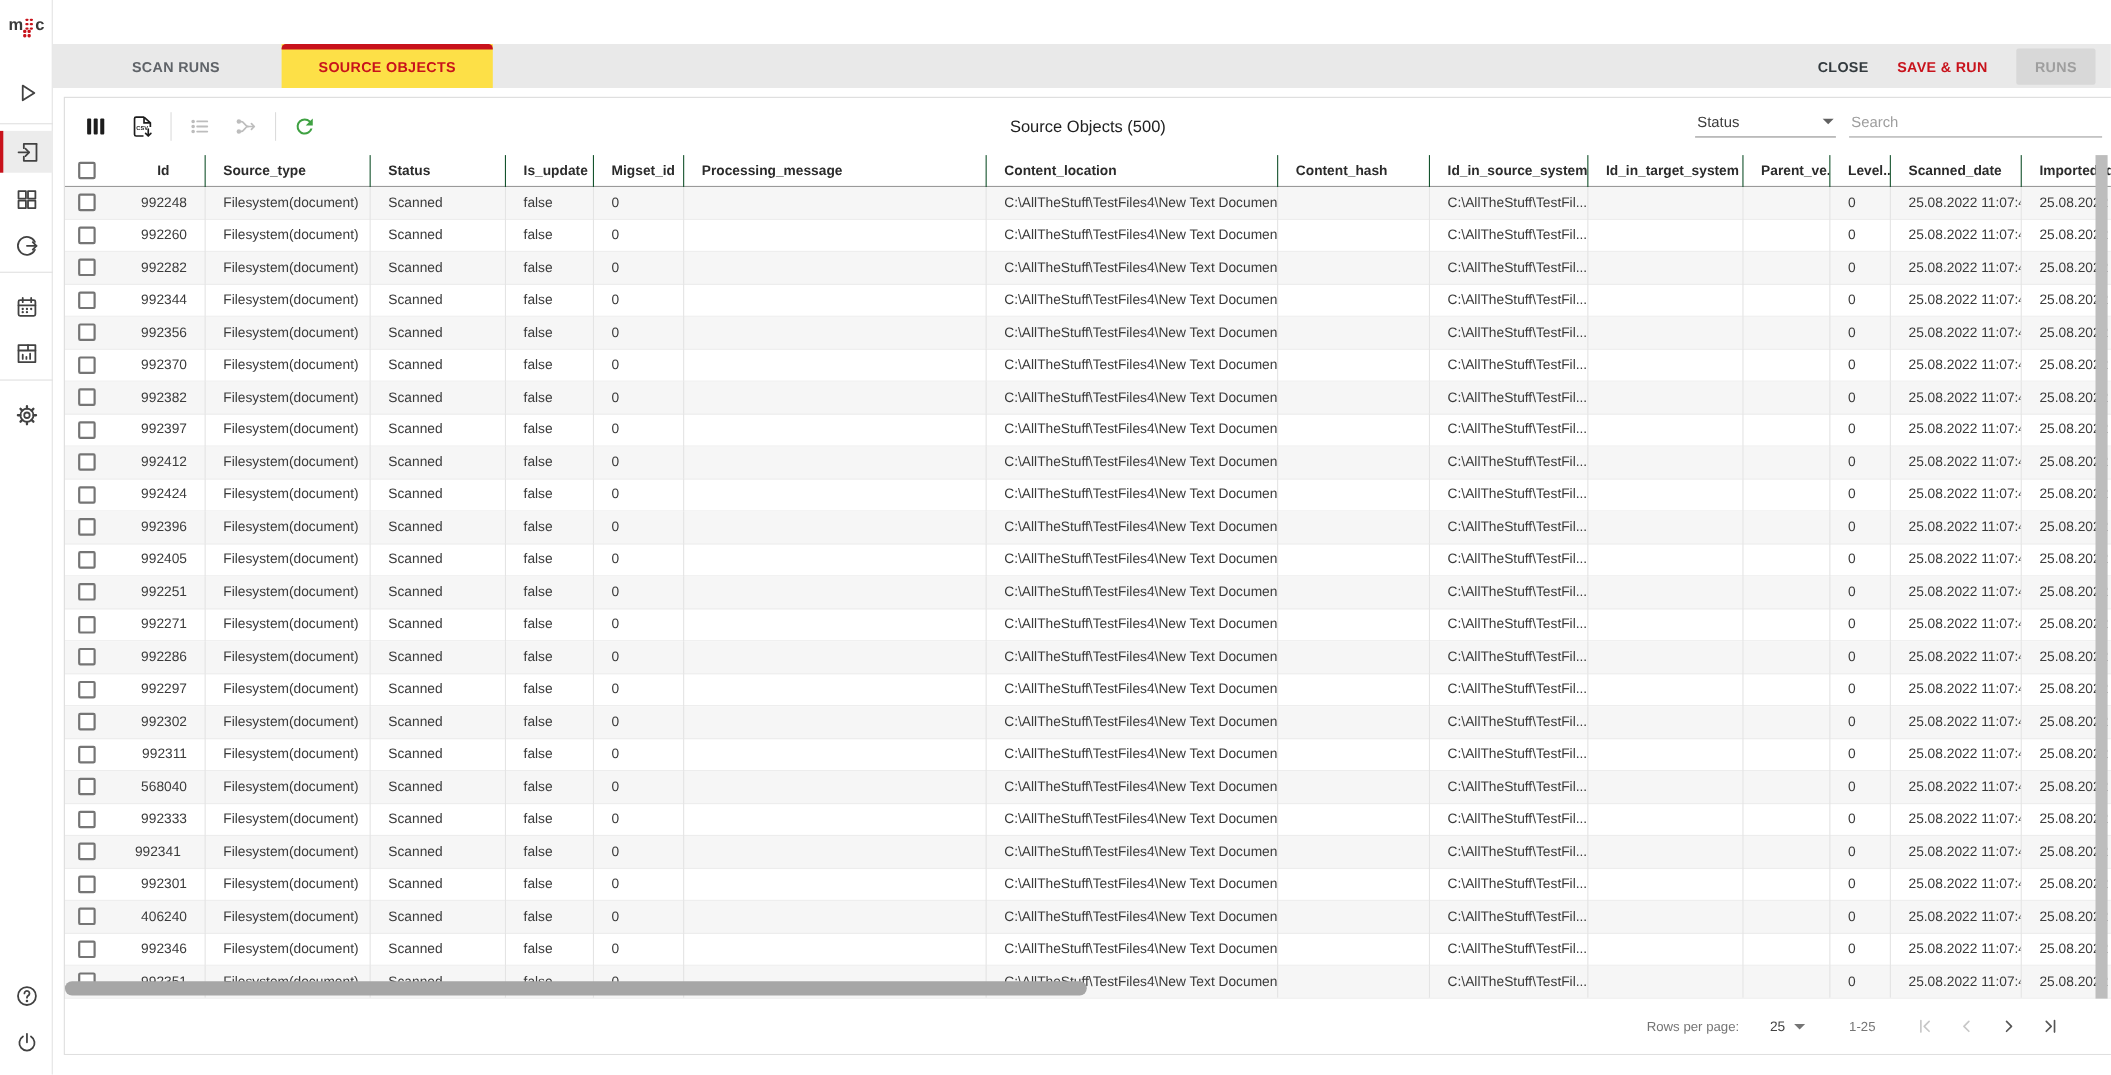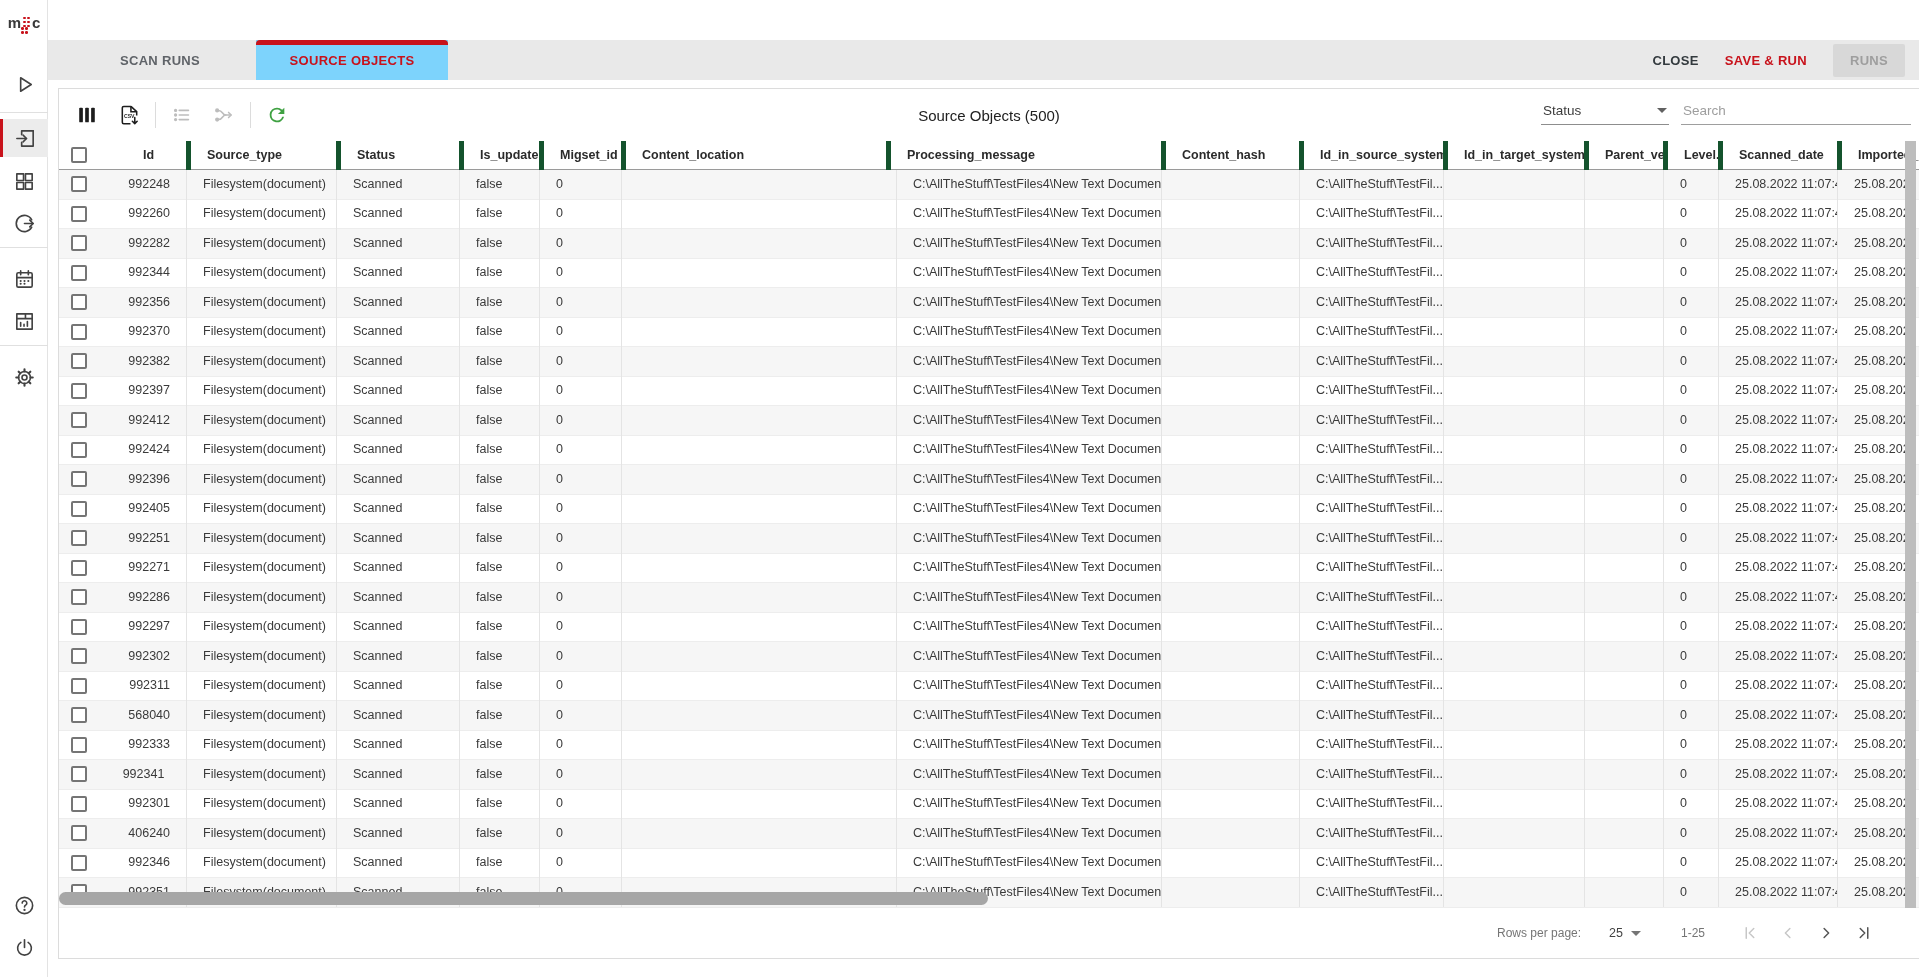--- a/index.html
+++ b/index.html
@@ -28,21 +28,21 @@
   .main { position:absolute; left:48px; top:0; width:1871px; height:977px; }
   .appbar { position:absolute; left:0; top:0; width:1871px; height:40px; background:#fff;
     display:flex; align-items:center; padding-left:19px; }
   .app-title { font-size:13.5px; color:#212121; }
   .tabbar { position:absolute; left:0; top:40px; width:1871px; height:40px;
     background:#e9e9e9; display:flex; align-items:stretch; }
   .tabs { display:flex; margin-left:16px; }
   .tab { width:192px; display:flex; align-items:center; justify-content:center;
     font-size:13px; font-weight:bold; letter-spacing:.3px; color:#5f6368;
     cursor:pointer; position:relative; }
-  .tab.active { background:#7dd3fc; color:#c8121b; }
+  .tab.active { background:#fde047; color:#c8121b; }
   .tab.active::before { content:""; position:absolute; left:0; top:0; width:100%;
     height:5px; background:#c8121b; border-radius:4px 4px 0 0; }
   .tab-actions { margin-left:auto; display:flex; align-items:center; gap:26px;
     padding-right:14px; }
   .txtbtn { font-size:13px; font-weight:bold; letter-spacing:.3px; background:none;
     border:none; cursor:pointer; font-family:inherit; }
   .btn-close { color:#333a3e; }
   .btn-saverun { color:#c8121b; }
   .btn-save { color:#9e9e9e; background:#d8d8d8; border:none; border-radius:2px;
     padding:9px 17px; font-size:13px; font-weight:bold; letter-spacing:.3px;
@@ -73,21 +73,21 @@
   
   .table-wrap { position:relative; height:767px; overflow:hidden; }
   .tbl { width:1888px; }
   .tr { display:flex; height:29.5px; align-items:center; }
   .tr.alt { background:#f6f6f6; }
   .tr.body-row { border-bottom:1px solid #ededed; }
   .thead { display:flex; height:29px; align-items:center; background:#fff;
     border-bottom:1px solid #9a9a9a; }
   .th { font-size:12.5px; font-weight:bold; color:#2b2b2b; padding:0 6px 0 16px;
     white-space:nowrap; overflow:hidden; height:29px; line-height:29px;
-    border-left:5px solid #14532d; }
+    border-left:1px solid #14532d; }
   .th:first-child, .th:nth-child(2) { border-left:none; }
   .td { font-size:12.5px; color:#3a3a3a; padding:0 6px 0 16px; white-space:nowrap;
     overflow:hidden; height:29.5px; line-height:29.5px; border-left:1px solid #e4e4e4; }
   .td:first-child, .td:nth-child(2) { border-left:none; }
   .cellsel { display:flex; align-items:center; padding-left:12px !important; }
   .cb { appearance:none; -webkit-appearance:none; width:16px; height:16px;
     border:2px solid #757575; border-radius:2px; background:#fff; cursor:pointer; }
   .hscroll { position:absolute; left:0; bottom:3px; width:929px; height:13px;
     background:#a6a6a6; border-radius:7px; z-index:4; }
   .vscroll { position:absolute; left:1846px; top:0; width:11px; height:767px;
@@ -283,22 +283,22 @@
         <div class="tbl">
           <div class="thead">
               <div class="th cellsel" style="width: 42px;">
                 <input type="checkbox" class="cb" style="">
               </div>
               <div class="th" style="width: 85px; text-align: center;">Id</div>
               <div class="th" style="width: 150px;">Source_type</div>
               <div class="th" style="width: 123px;">Status</div>
               <div class="th" style="width: 80px;">Is_update</div>
               <div class="th" style="width: 82px;">Migset_id</div>
+              <div class="th" style="width: 275px;">Processing_message</div>
               <div class="th" style="width: 265px;">Content_location</div>
-              <div class="th" style="width: 275px;">Processing_message</div>
               <div class="th" style="width: 138px;">Content_hash</div>
               <div class="th" style="width: 144px;">Id_in_source_system</div>
               <div class="th" style="width: 141px;">Id_in_target_system</div>
               <div class="th" style="width: 79px;">Parent_ve...</div>
               <div class="th" style="width: 55px;">Level...</div>
               <div class="th" style="width: 119px;">Scanned_date</div>
               <div class="th" style="width: 110px;">Imported_date</div>
             </div>
           <div>
               <div class="tr body-row alt">

